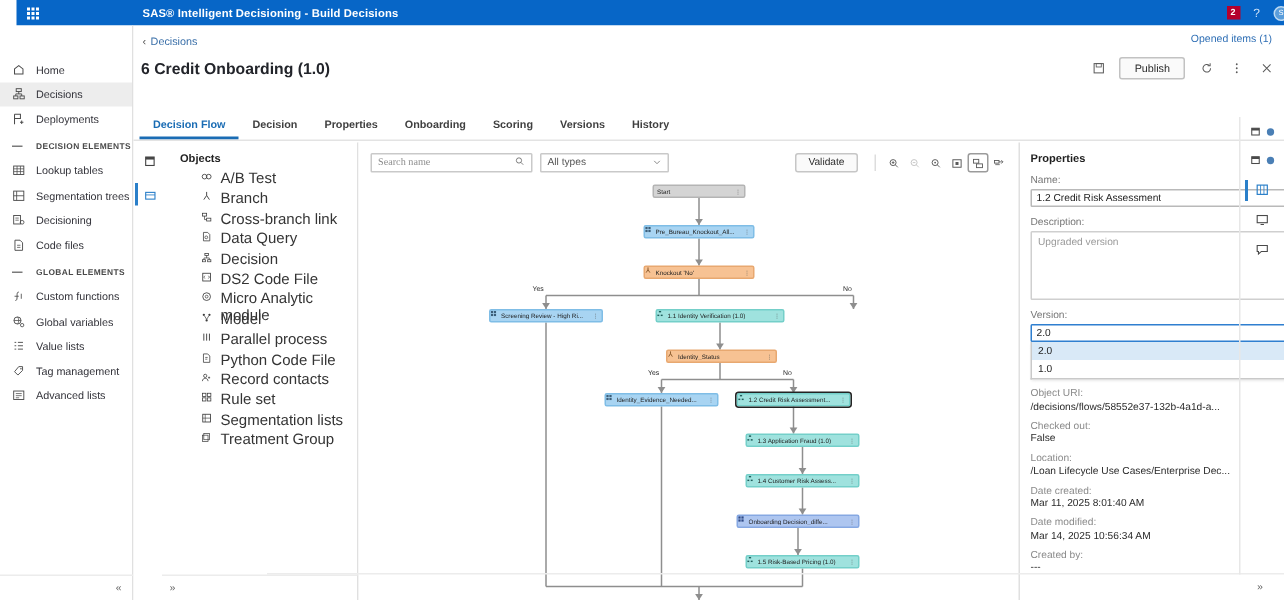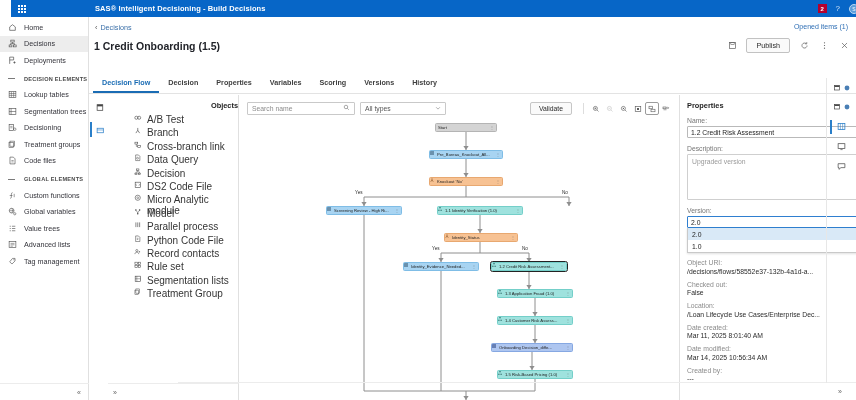--- a/index.html
+++ b/index.html
@@ -31,21 +31,21 @@
   .qmark { color:#cfe2f7; font-size:8px; }
   .avatar {
     width:10px;height:10px;border-radius:50%;background:#5a9ddb;
     border:1px solid #bcd9f2; display:flex;align-items:center;justify-content:center;
     color:#fff;font-size:5px;
   }
 
   
   .leftnav {
     position:absolute; left:0; top:17px; width:89px; height:383px;
-    background:#fff; border-right:1px solid #e0e0e0; padding-top:2px;
+    background:#fff; border-right:1px solid #e0e0e0; padding-top:21px;
     font-size:7.2px;
   }
   .nav-item { display:flex; align-items:center; height:16.5px; padding-left:8px; color:#33333a; cursor:default; }
   .nav-item.active { background:#ededed; }
   .nav-ico { width:16px; flex:0 0 16px; display:flex; align-items:center; color:#4b4b4b; }
   .nav-ico svg { display:block; }
   .nav-label { white-space:nowrap; }
   .nav-group { display:flex; align-items:center; height:16px; padding-left:8px; margin-top:2px; }
   .nav-group .dash { width:16px; flex:0 0 16px; }
   .nav-group .dash::before { content:""; display:block; width:7px; height:1px; background:#7a7a7a; }
@@ -83,42 +83,42 @@
     display:flex; flex-direction:column; align-items:center; padding-top:6px; gap:11px;
   }
   .rail-ico { width:12px;height:12px; display:flex;align-items:center;justify-content:center; color:#444; }
   .rail-ico.sel { color:#2a7fc9; position:relative; }
   .rail-ico.sel::before { content:""; position:absolute; left:-4px; top:-2px; width:2px; height:15px; background:#2a7fc9; }
 
   .objects-panel {
     position:absolute; left:19px; top:78px; width:131px; height:305px;
     background:#fff; border-right:1px solid #e0e0e0;
   }
-  .objects-head { font-size:7.4px; font-weight:bold; color:#222; padding:6px 0 4px 12px;text-align:right; }
+  .objects-head { font-size:7.4px; font-weight:bold; color:#222; padding:6px 0 4px 12px; }
   .obj-item { display:flex; align-items:flex-start; height:13.4px; padding-left:26px; font-size:10px; color:#343434; }
   .obj-ico { width:13px; flex:0 0 13px; display:flex; align-items:center; color:#3b3b3b; }
 
   .objects-footer {
     position:absolute; left:19px; bottom:0; width:131px; height:17px;
     border-top:1px solid #ececec; border-right:1px solid #e0e0e0;
     display:flex; align-items:center; padding-left:5px; color:#666; font-size:7px;
   }
 
   
   .canvas-wrap {
     position:absolute; left:150px; top:78px; width:440px; height:305px;
     background:#fff;
   }
   .canvas-toolbar { position:absolute; left:8px; top:6px; right:6px; height:15px; display:flex; align-items:center; }
   .search-box {
     width:108px; height:13px; border:1px solid #c9c9c9; background:#fff;
     display:flex; align-items:center; padding:0 4px; border-radius:1px;
   }
   .search-box input {
-    border:0; outline:0; flex:1; font-size:6.8px; font-family:Liberation Sans, sans-serif; color:#444; background:transparent; padding:0;
+    border:0; outline:0; flex:1; font-size:6.8px; font-family:Liberation Serif, serif; color:#444; background:transparent; padding:0;
   }
   .search-box input::placeholder { color:#8d8d8d; }
   .types-box {
     width:86px; height:13px; border:1px solid #c9c9c9; background:#fff;
     display:flex; align-items:center; justify-content:space-between;
     padding:0 4px; margin-left:5px; font-size:6.8px; color:#555; border-radius:1px;
   }
   .tb-right { margin-left:auto; display:flex; align-items:center; gap:0px; }
   .validate-btn {
     border:1px solid #c6c6c6; background:#fafafa; font-size:6.8px; color:#2b2b2b;
@@ -280,29 +280,20 @@
             <rect x="2" y="3" width="8" height="10" fill="none" stroke="#4b4b4b" stroke-width="1.1"></rect>
             <path d="M4 6h4M4 8.5h4" stroke="#4b4b4b" stroke-width=".9"></path>
             <circle cx="12" cy="11" r="2.2" fill="none" stroke="#4b4b4b" stroke-width="1"></circle>
           </svg>
       </span>
       <span class="nav-label">Decisioning</span>
     </div>
     <div class="nav-item">
       <span class="nav-ico">
         <svg width="9" height="9" viewBox="0 0 16 16">
-            <rect x="3.5" y="2" width="8" height="9" fill="none" stroke="#4b4b4b" stroke-width="1"></rect>
-            <rect x="1.8" y="4.5" width="8" height="9" fill="none" stroke="#4b4b4b" stroke-width="1"></rect>
-          </svg>
-      </span>
-      <span class="nav-label">Treatment groups</span>
-    </div>
-    <div class="nav-item">
-      <span class="nav-ico">
-        <svg width="9" height="9" viewBox="0 0 16 16">
             <path d="M3.5 2h6l3 3v9h-9z" fill="none" stroke="#4b4b4b" stroke-width="1.1"></path>
             <path d="M6 8h4M6 10.5h4" stroke="#4b4b4b" stroke-width=".9"></path>
           </svg>
       </span>
       <span class="nav-label">Code files</span>
     </div>
 
     <div class="nav-group">
       <span class="dash"></span>
       <span>GLOBAL ELEMENTS</span>
@@ -327,52 +318,52 @@
           </svg>
       </span>
       <span class="nav-label">Global variables</span>
     </div>
     <div class="nav-item">
       <span class="nav-ico">
         <svg width="9" height="9" viewBox="0 0 16 16">
             <path d="M3 4h2M3 8h2M3 12h2M7 4h6M7 8h6M7 12h6" stroke="#4b4b4b" stroke-width="1.1"></path>
           </svg>
       </span>
-      <span class="nav-label">Value trees</span>
+      <span class="nav-label">Value lists</span>
+    </div>
+    <div class="nav-item">
+      <span class="nav-ico">
+        <svg width="9" height="9" viewBox="0 0 16 16">
+            <path d="M8 2.5h4.5V7L7 12.5 3 8.5z" fill="none" stroke="#4b4b4b" stroke-width="1.1"></path>
+            <circle cx="10.6" cy="5" r=".9" fill="#4b4b4b"></circle>
+          </svg>
+      </span>
+      <span class="nav-label">Tag management</span>
     </div>
     <div class="nav-item">
       <span class="nav-ico">
         <svg width="9" height="9" viewBox="0 0 16 16">
             <rect x="2" y="3" width="12" height="10" fill="none" stroke="#4b4b4b" stroke-width="1.1"></rect>
             <path d="M4.5 6h7M4.5 8.5h7M4.5 11h4" stroke="#4b4b4b" stroke-width=".9"></path>
           </svg>
       </span>
       <span class="nav-label">Advanced lists</span>
     </div>
-    <div class="nav-item">
-      <span class="nav-ico">
-        <svg width="9" height="9" viewBox="0 0 16 16">
-            <path d="M8 2.5h4.5V7L7 12.5 3 8.5z" fill="none" stroke="#4b4b4b" stroke-width="1.1"></path>
-            <circle cx="10.6" cy="5" r=".9" fill="#4b4b4b"></circle>
-          </svg>
-      </span>
-      <span class="nav-label">Tag management</span>
-    </div>
 
     <div class="collapse-btn">«</div>
   </div>
 
   <div class="work">
 
     <div class="breadcrumb">
       <span class="chev">‹</span><span>Decisions</span>
     </div>
     <div class="opened-items">Opened items (1)</div>
 
-    <div class="page-title">1 Credit Onboarding (1.5)</div>
+    <div class="page-title">6 Credit Onboarding (1.0)</div>
 
     <div class="title-actions">
       <div class="icon-btn">
         <svg width="9" height="9" viewBox="0 0 16 16">
             <rect x="2.5" y="2.5" width="11" height="11" fill="none" stroke="#5a5a5a" stroke-width="1.2"></rect>
             <rect x="5" y="2.5" width="6" height="4" fill="none" stroke="#5a5a5a" stroke-width="1"></rect>
           </svg>
       </div>
       <button class="publish-btn">Publish</button>
       <div class="icon-btn">
@@ -392,21 +383,21 @@
         <svg width="9" height="9" viewBox="0 0 16 16">
             <path d="M3.5 3.5l9 9M12.5 3.5l-9 9" stroke="#5a5a5a" stroke-width="1.2"></path>
           </svg>
       </div>
     </div>
 
     <div class="tabs">
       <div class="tab active">Decision Flow</div>
       <div class="tab">Decision</div>
       <div class="tab">Properties</div>
-      <div class="tab">Variables</div>
+      <div class="tab">Onboarding</div>
       <div class="tab">Scoring</div>
       <div class="tab">Versions</div>
       <div class="tab">History</div>
     </div>
     <div class="tabs-rule"></div>
 
     <div class="objects-rail">
       <div class="rail-ico">
         <svg width="9" height="9" viewBox="0 0 16 16">
             <rect x="2" y="3" width="10" height="10" fill="none" stroke="#444" stroke-width="1.3"></rect>

